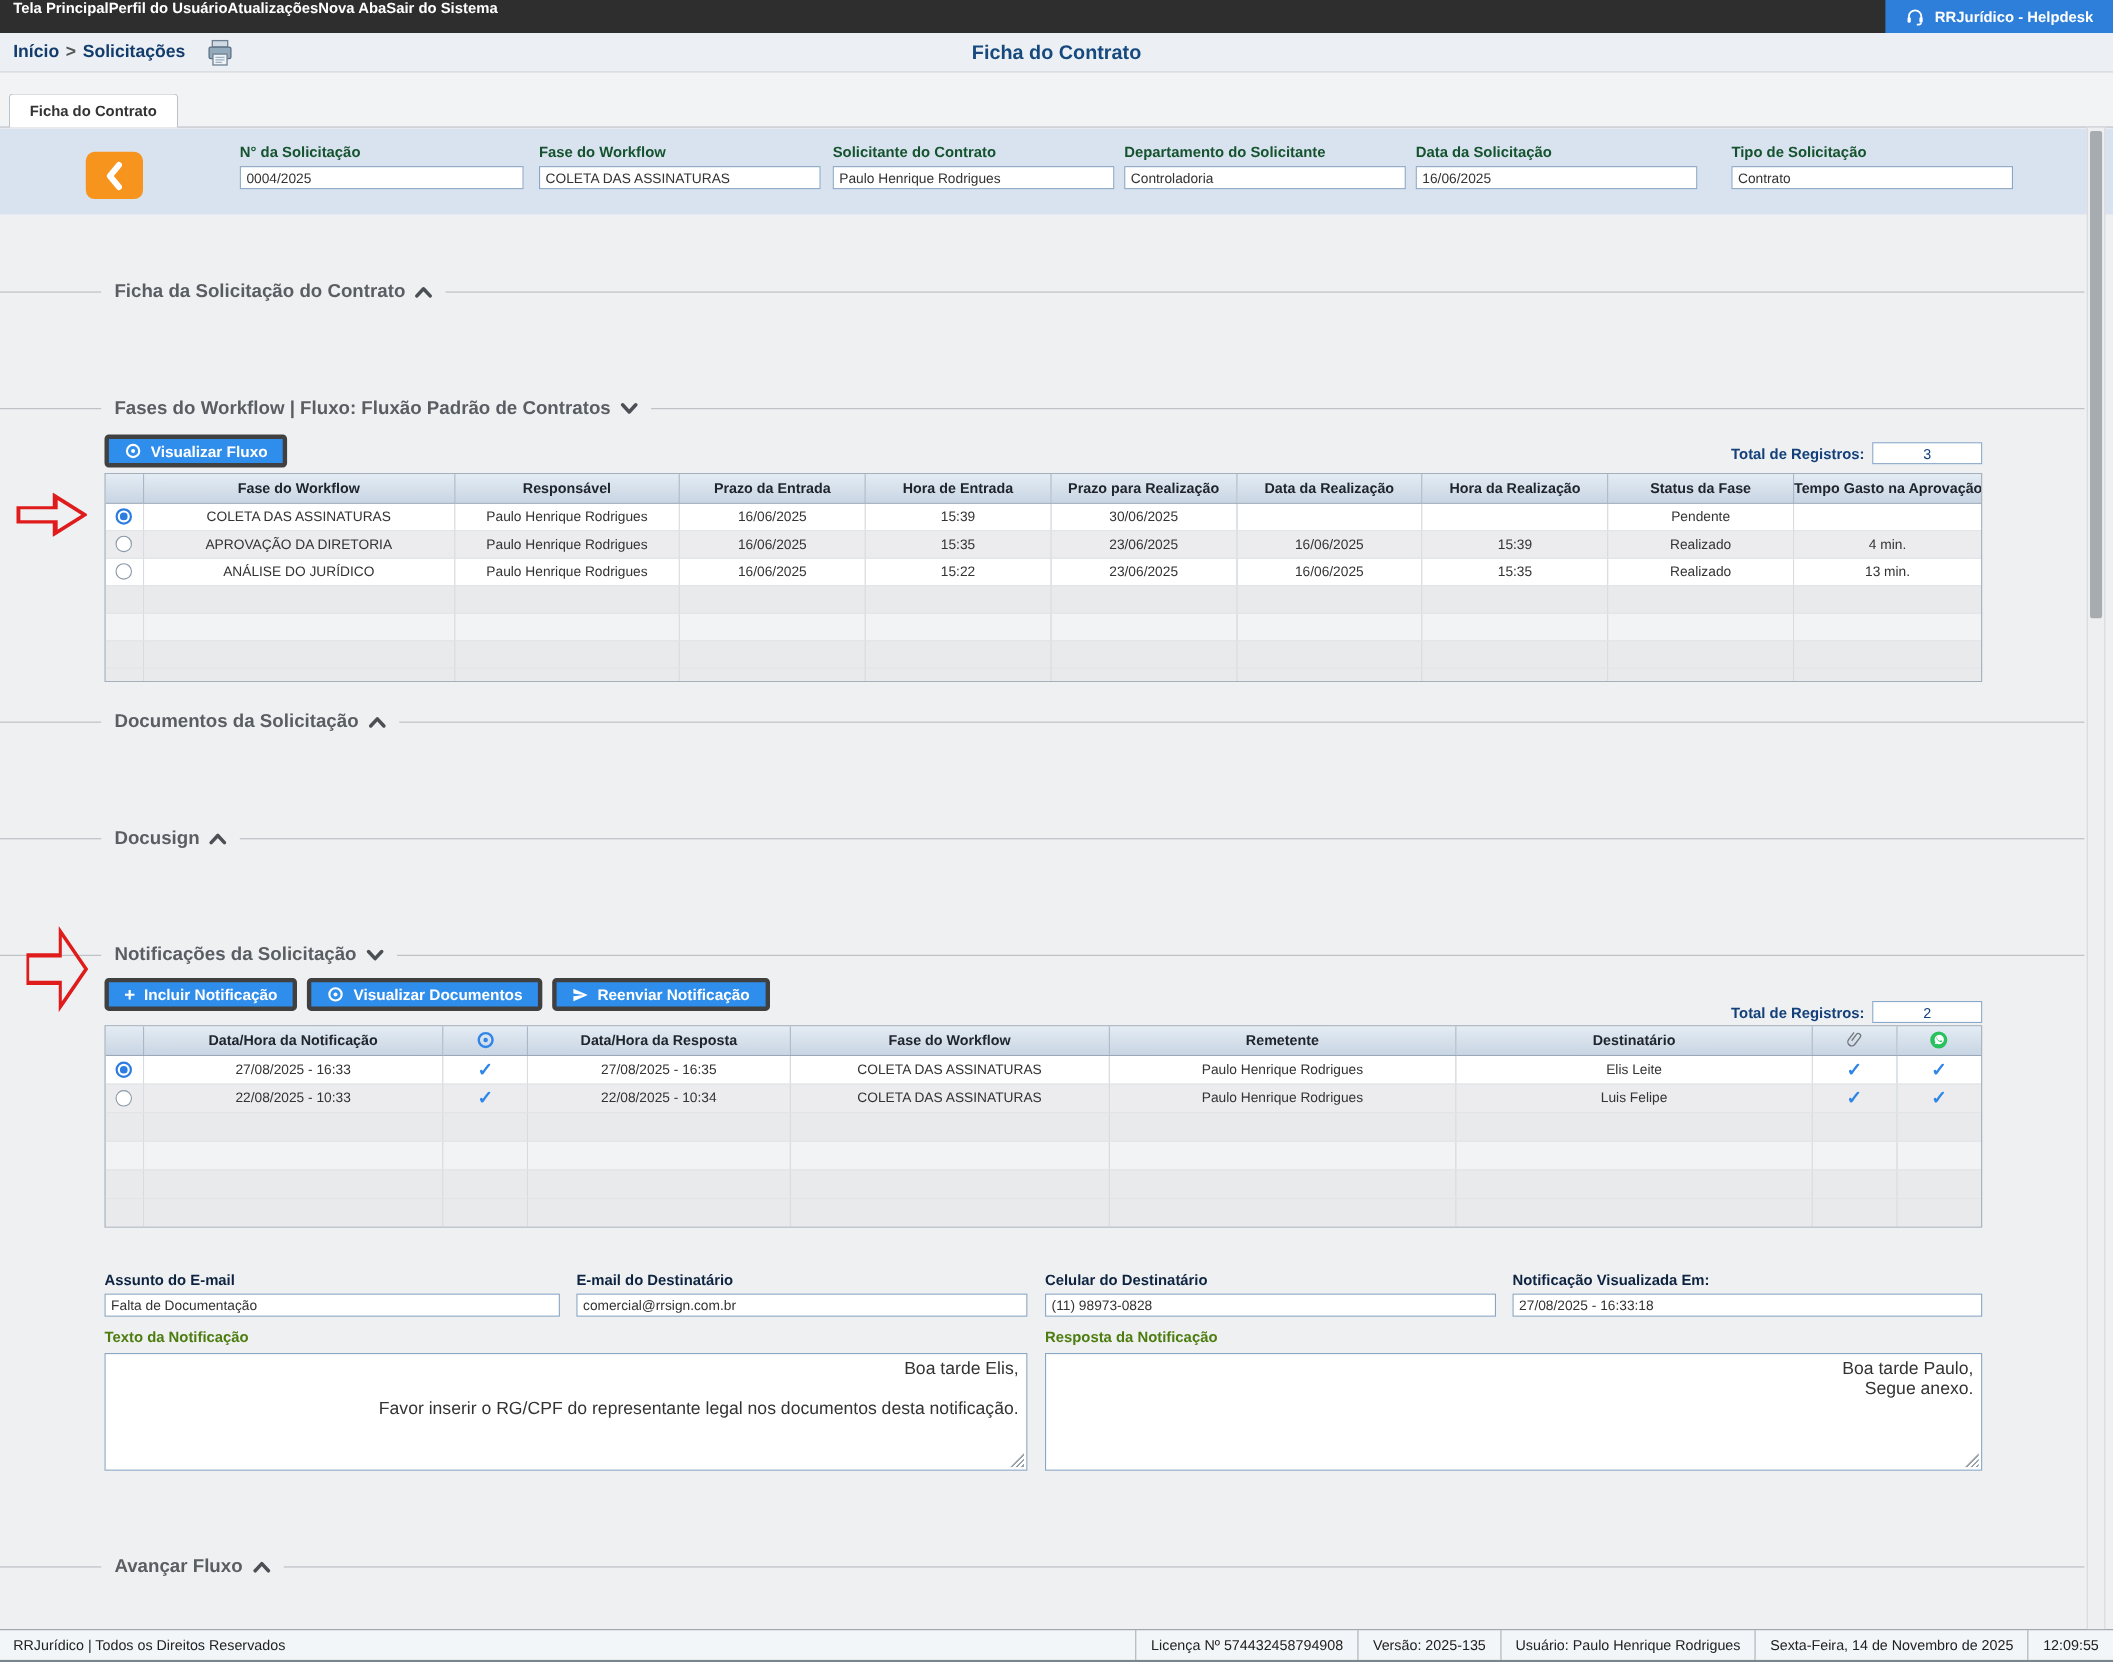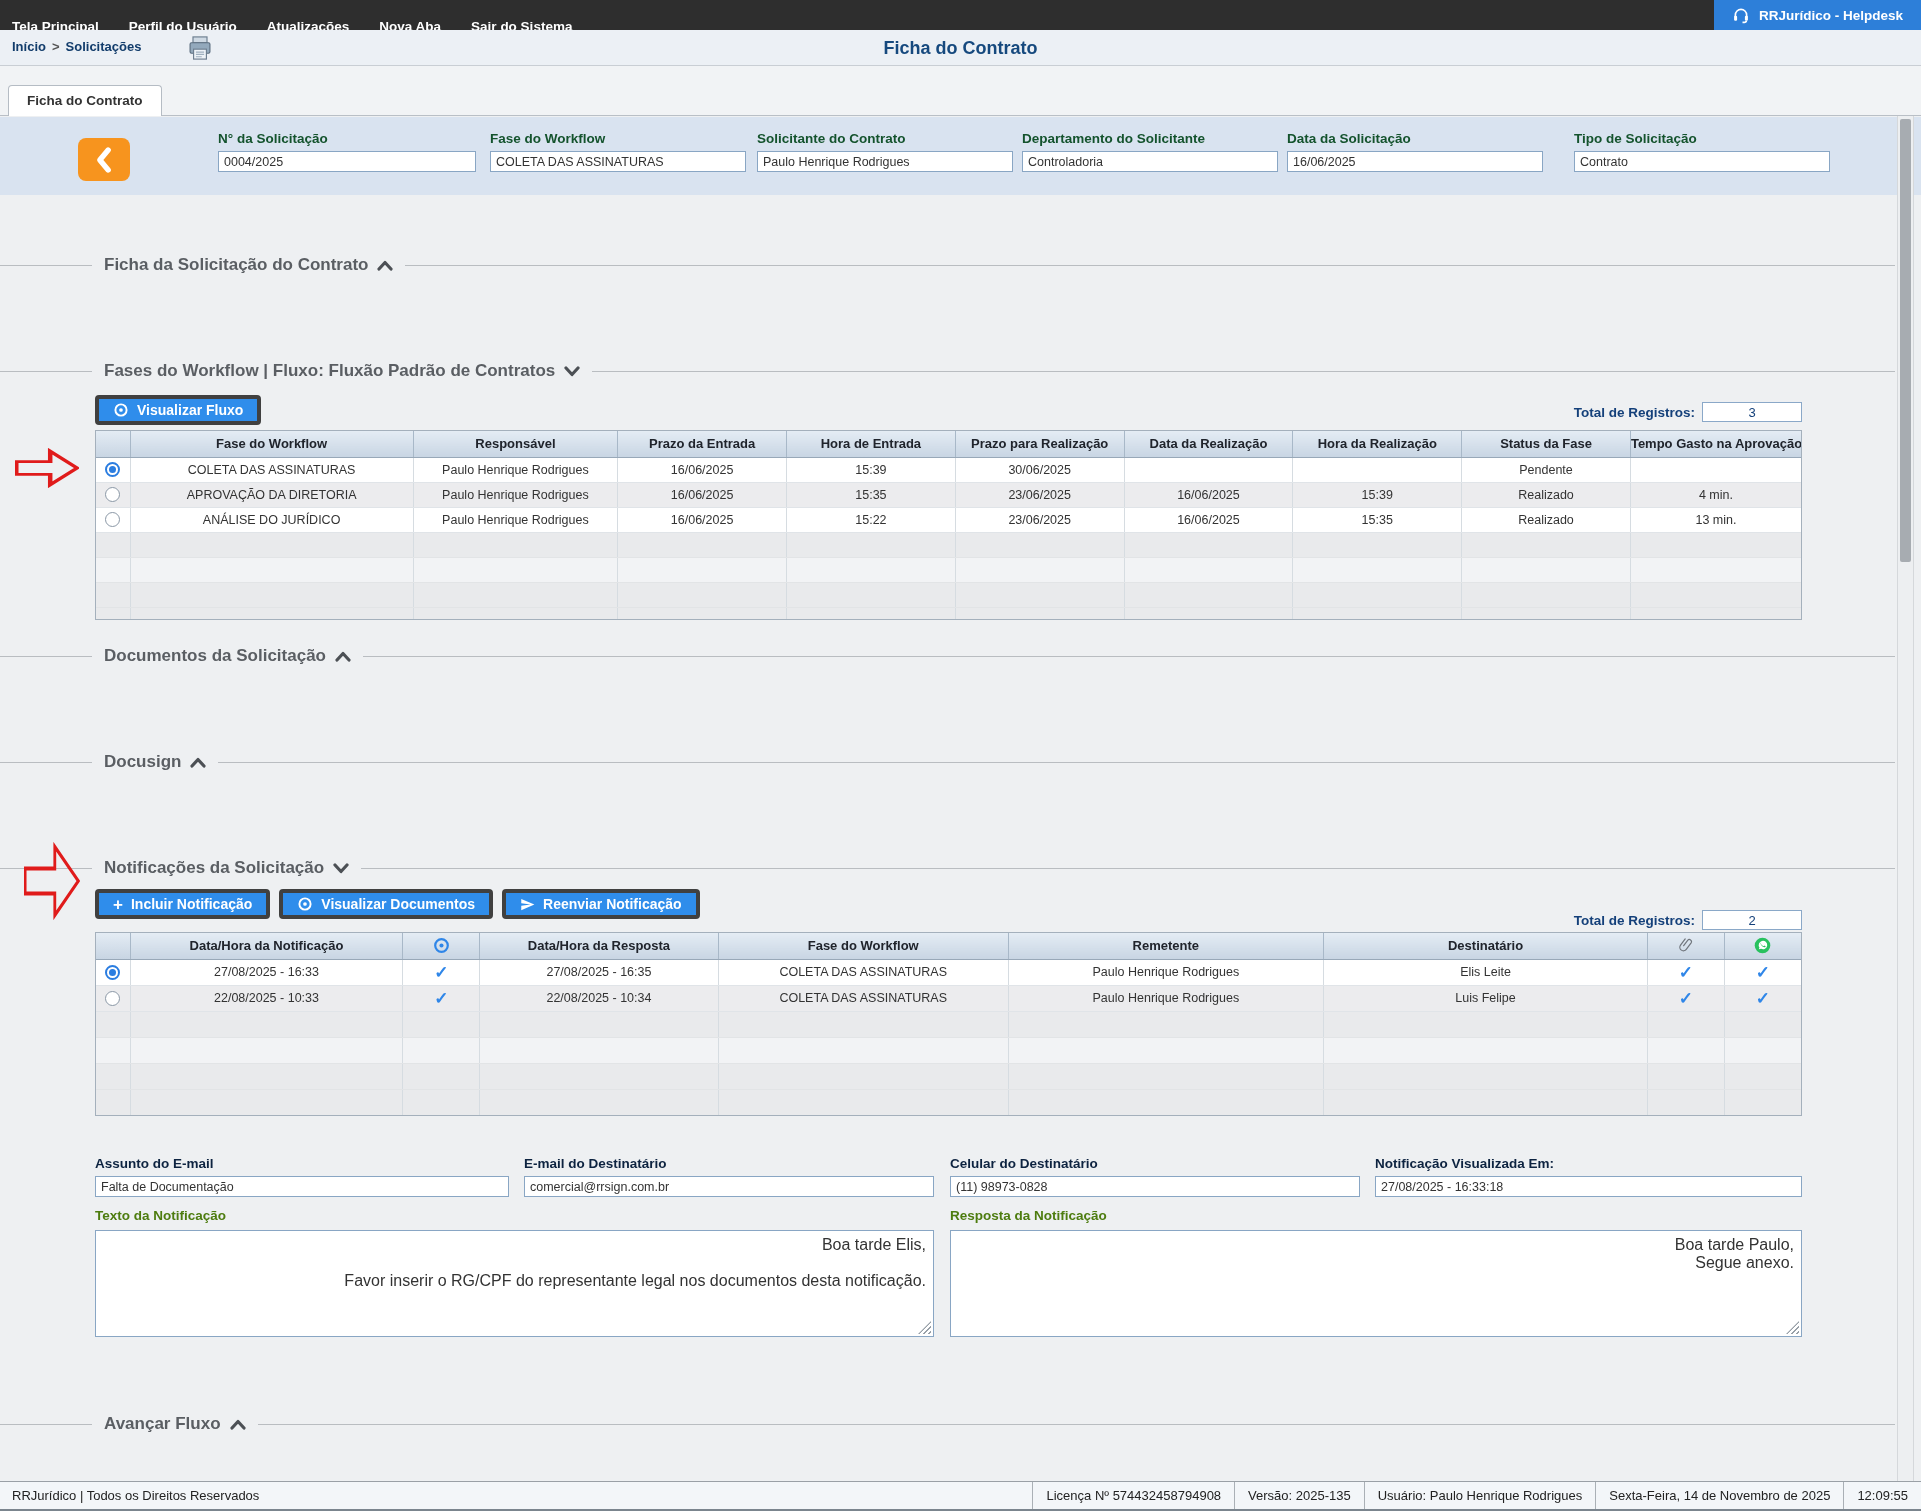--- a/index.html
+++ b/index.html
@@ -4,28 +4,28 @@
 <style>
   * { margin:0; padding:0; box-sizing:border-box; }
   html,body { background:#dfe2e6; }
   #app {
     position:relative; width:1921px; height:1511px;
     background:#eef0f2; overflow:hidden;
     font-family:"Liberation Sans", sans-serif; color:#333;
   }
   
   .menubar { position:absolute; top:0; left:0; width:100%; height:34px; background:#2e2e2e;
-    display:flex; align-items:flex-end; gap:30px; padding-left:12px; }
+    display:flex; align-items:flex-start; padding-left:12px; }
   .menu-item { color:#fff; font-weight:bold; font-size:13.5px; cursor:pointer; white-space:nowrap; }
   .helpdesk { position:absolute; right:0; top:0; height:30px; background:#2d7fd9; color:#fff;
     font-weight:bold; font-size:13.5px; display:flex; align-items:center; gap:9px; padding:0 18px; cursor:pointer; }
   
   .crumbbar { position:absolute; top:30px; left:0; width:100%; height:36px; background:#ecf0f5;
     border-bottom:1px solid #c9ced4; }
-  .crumbs { position:absolute; left:12px; top:9px; font-size:13px; font-weight:bold; color:#123c6b;
+  .crumbs { position:absolute; left:12px; top:9px; font-size:16px; font-weight:bold; color:#123c6b;
     display:flex; gap:6px; align-items:center; }
   .crumb-sep { color:#555; font-weight:bold; }
   .page-title { position:absolute; left:50%; transform:translateX(-50%); top:8px;
     font-size:18px; font-weight:bold; color:#16497e; }
   .print-btn { position:absolute; left:186px; top:4px; width:28px; height:28px; cursor:pointer; }
   
   .tabrow { position:absolute; top:66px; left:0; width:100%; height:50px; background:#f1f3f5;
     border-bottom:1px solid #b9bfc6; }
   .tab { position:absolute; left:8px; top:19px; height:31px; background:#fff;
     border:1px solid #b5bcc4; border-bottom:none; border-radius:4px 4px 0 0;

